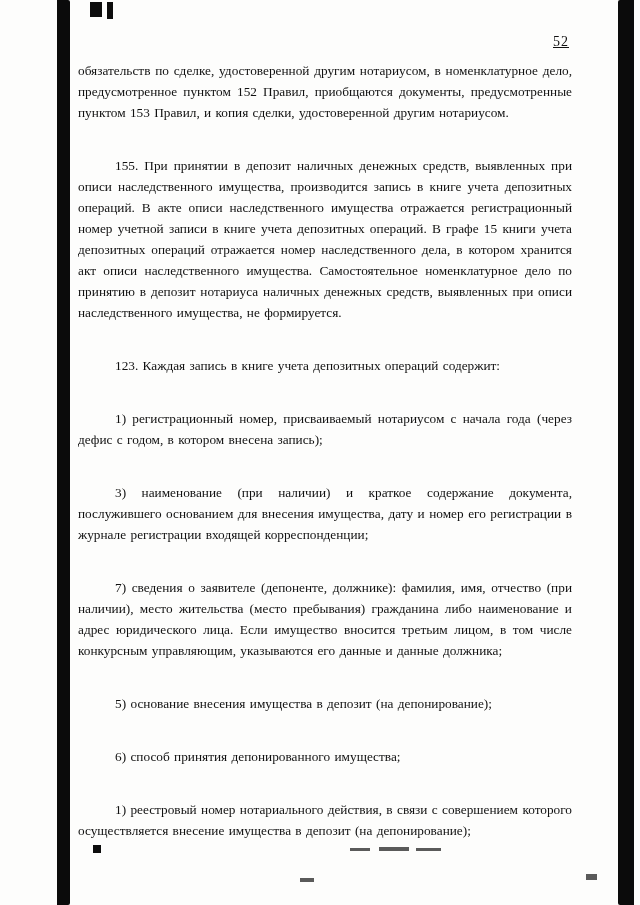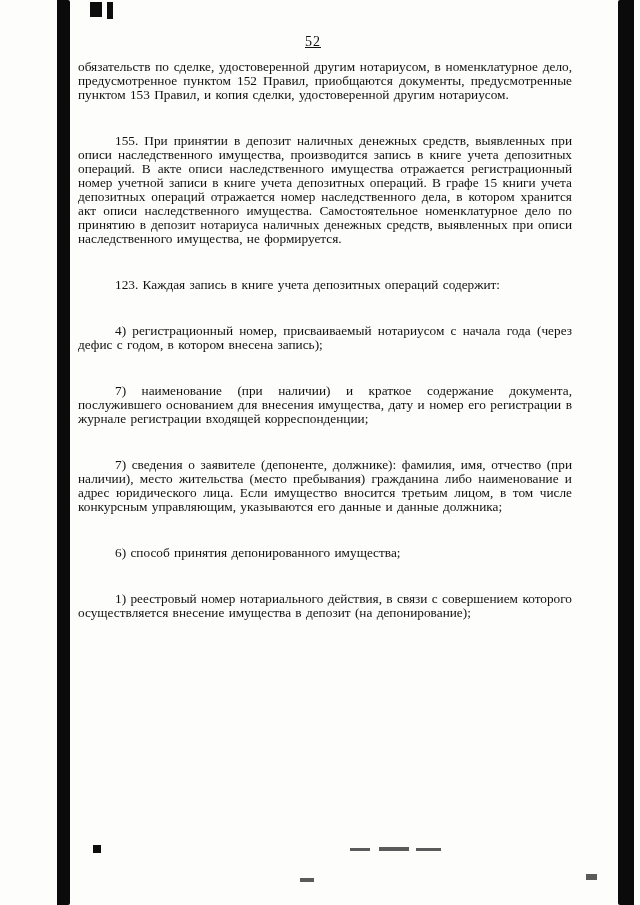--- a/index.html
+++ b/index.html
@@ -26,38 +26,38 @@
   .scan-bar.left  { left: 57px;  width: 13px; border-radius: 0 2px 2px 0; }
   .scan-bar.right { left: 618px; width: 16px; border-radius: 2px 0 0 2px; }
   .mark {
     position: absolute;
     background: #0d0d0d;
   }
   .mark.soft { background: #5a5a5a; }
   .page-number {
     position: absolute;
     top: 34px;
-    left: 66px;
+    left: 75px;
     width: 494px;
-    text-align: center;
+    text-align: right;
     font-size: 14px;
     letter-spacing: 1px;
     text-decoration: underline;
   }
   .content {
     position: absolute;
     top: 60px;
     left: 78px;
     width: 494px;
   }
   .content p {
     margin: 0;
     padding: 0;
     font-size: 13.3px;
-    line-height: 14px;
+    line-height: 21px;
     text-align: justify;
     word-spacing: 1px;
   }
   .content p.indent {
     text-indent: 37px;
     margin-top: 32px;
   }
 </style>
 </head>
 <body>
@@ -76,20 +76,21 @@
   <div class="mark soft" style="left:416px; top:848px; width:25px; height:3px;"></div>
   <div class="mark soft" style="left:300px; top:878px; width:14px; height:4px;"></div>
   <div class="mark soft" style="left:586px; top:874px; width:11px; height:6px;"></div>
 
   <div class="page-number">52</div>
 
   <div class="content">
       <p class="">обязательств по сделке, удостоверенной другим нотариусом, в номенклатурное дело, предусмотренное пунктом 152 Правил, приобщаются документы, предусмотренные пунктом 153 Правил, и копия сделки, удостоверенной другим нотариусом.</p>
       <p class="indent">155. При принятии в депозит наличных денежных средств, выявленных при описи наследственного имущества, производится запись в книге учета депозитных операций. В акте описи наследственного имущества отражается регистрационный номер учетной записи в книге учета депозитных операций. В графе 15 книги учета депозитных операций отражается номер наследственного дела, в котором хранится акт описи наследственного имущества. Самостоятельное номенклатурное дело по принятию в депозит нотариуса наличных денежных средств, выявленных при описи наследственного имущества, не формируется.</p>
       <p class="indent">123. Каждая запись в книге учета депозитных операций содержит:</p>
-      <p class="indent">4) регистрационный номер, присваиваемый нотариусом с начала года (через дефис с годом, в котором внесена запись);</p>
-      <p class="indent">7) наименование (при наличии) и краткое содержание документа, послужившего основанием для внесения имущества, дату и номер его регистрации в журнале регистрации входящей корреспонденции;</p>
+      <p class="indent">1) регистрационный номер, присваиваемый нотариусом с начала года (через дефис с годом, в котором внесена запись);</p>
+      <p class="indent">3) наименование (при наличии) и краткое содержание документа, послужившего основанием для внесения имущества, дату и номер его регистрации в журнале регистрации входящей корреспонденции;</p>
       <p class="indent">7) сведения о заявителе (депоненте, должнике): фамилия, имя, отчество (при наличии), место жительства (место пребывания) гражданина либо наименование и адрес юридического лица. Если имущество вносится третьим лицом, в том числе конкурсным управляющим, указываются его данные и данные должника;</p>
+      <p class="indent">5) основание внесения имущества в депозит (на депонирование);</p>
       <p class="indent">6) способ принятия депонированного имущества;</p>
       <p class="indent">1) реестровый номер нотариального действия, в связи с совершением которого осуществляется внесение имущества в депозит (на депонирование);</p>
     </div>
 
 </div>
 
 </body></html>

